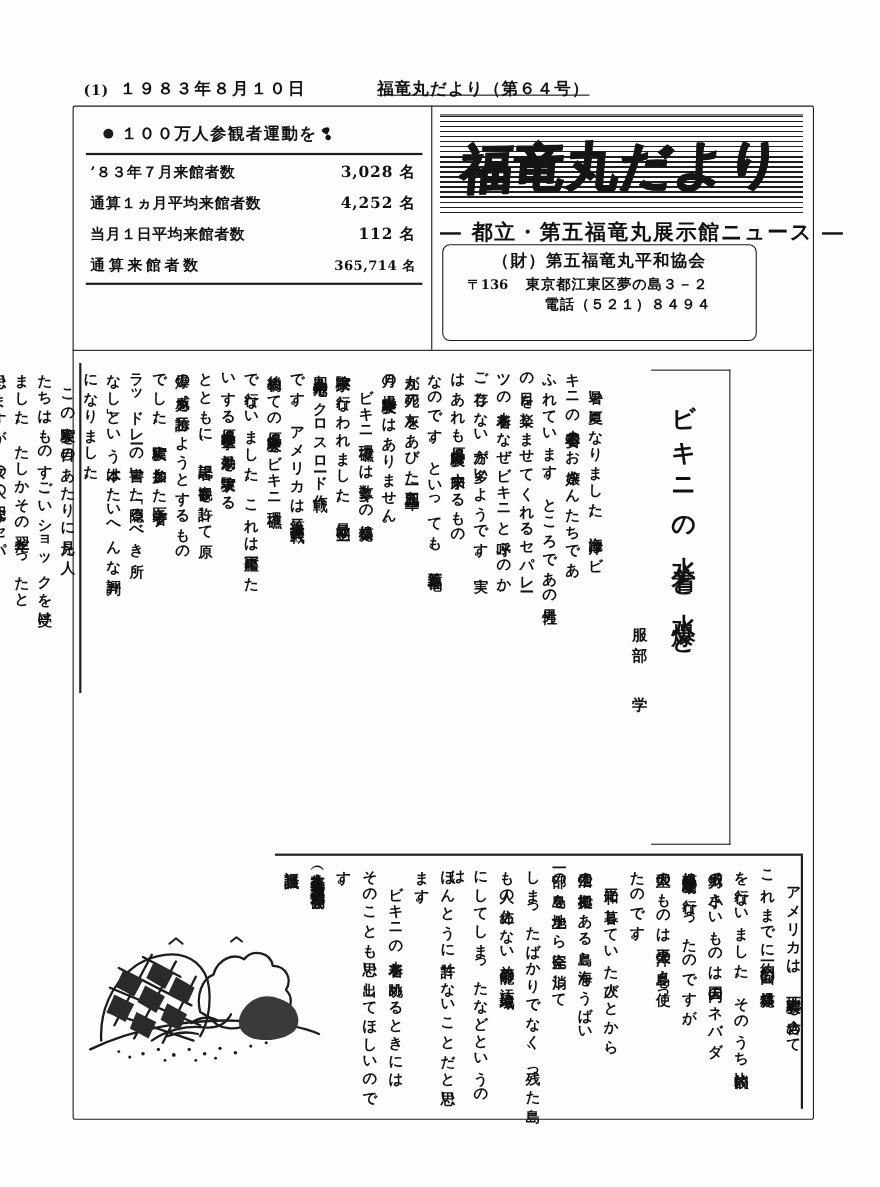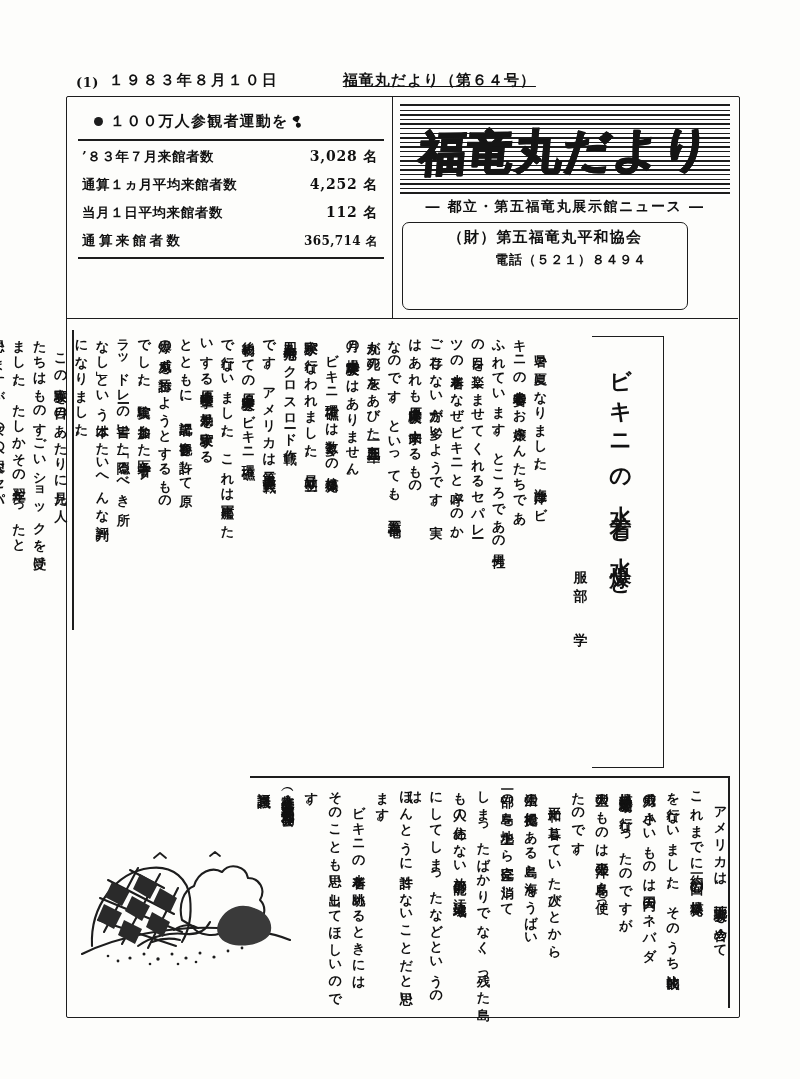--- a/index.html
+++ b/index.html
@@ -89,21 +89,21 @@
     font-size:47px;font-weight:bold;
     letter-spacing:1px;
     color:#151515;
     -webkit-text-stroke:1.6px #151515;
     transform:skewX(-6deg) rotate(-1.2deg);
     text-shadow:1px 0 0 #151515,-1px 0 0 #151515,0 1px 0 #151515;
     white-space:nowrap;
   }
   #nameplate-sub{
     position:absolute;left:400px;top:198px;width:330px;
-    text-align:center;font-size:14px;font-weight:bold;letter-spacing:1.6px;
+    text-align:center;font-size:19px;font-weight:bold;letter-spacing:1.6px;
     white-space:nowrap;
   }
 
   
   #address-box{
     position:absolute;left:402px;top:222px;width:286px;height:88px;
     border:1.3px solid #1d1d1d;border-radius:7px;
     padding-top:5px;box-sizing:border-box;
   }
   #org-name{
@@ -223,20 +223,23 @@
   <div class="rule-thin"></div>
 </div>
 
 <div id="nameplate">
   <div id="nameplate-title">福竜丸だより</div>
 </div>
 <div id="nameplate-sub">― 都立・第五福竜丸展示館ニュース ―</div>
 
 <div id="address-box">
   <div id="org-name">（財）第五福竜丸平和協会</div>
+  <div class="addr-line" id="addr-l1">
+    <span class="zip">〒136</span><span>東京都江東区夢の島３－２</span>
+  </div>
   <div class="addr-line" id="addr-l3">電話（５２１）８４９４</div>
 </div>
 
 <div id="title-box"></div>
 <div id="title-text">ビキニの水着と水爆と</div>
 <div id="author-name">服部　学</div>
 
 <div id="article-left-rule"></div>
 <div id="article-main">
     <div class="col">　暑い夏になりました。海岸はビ</div>

